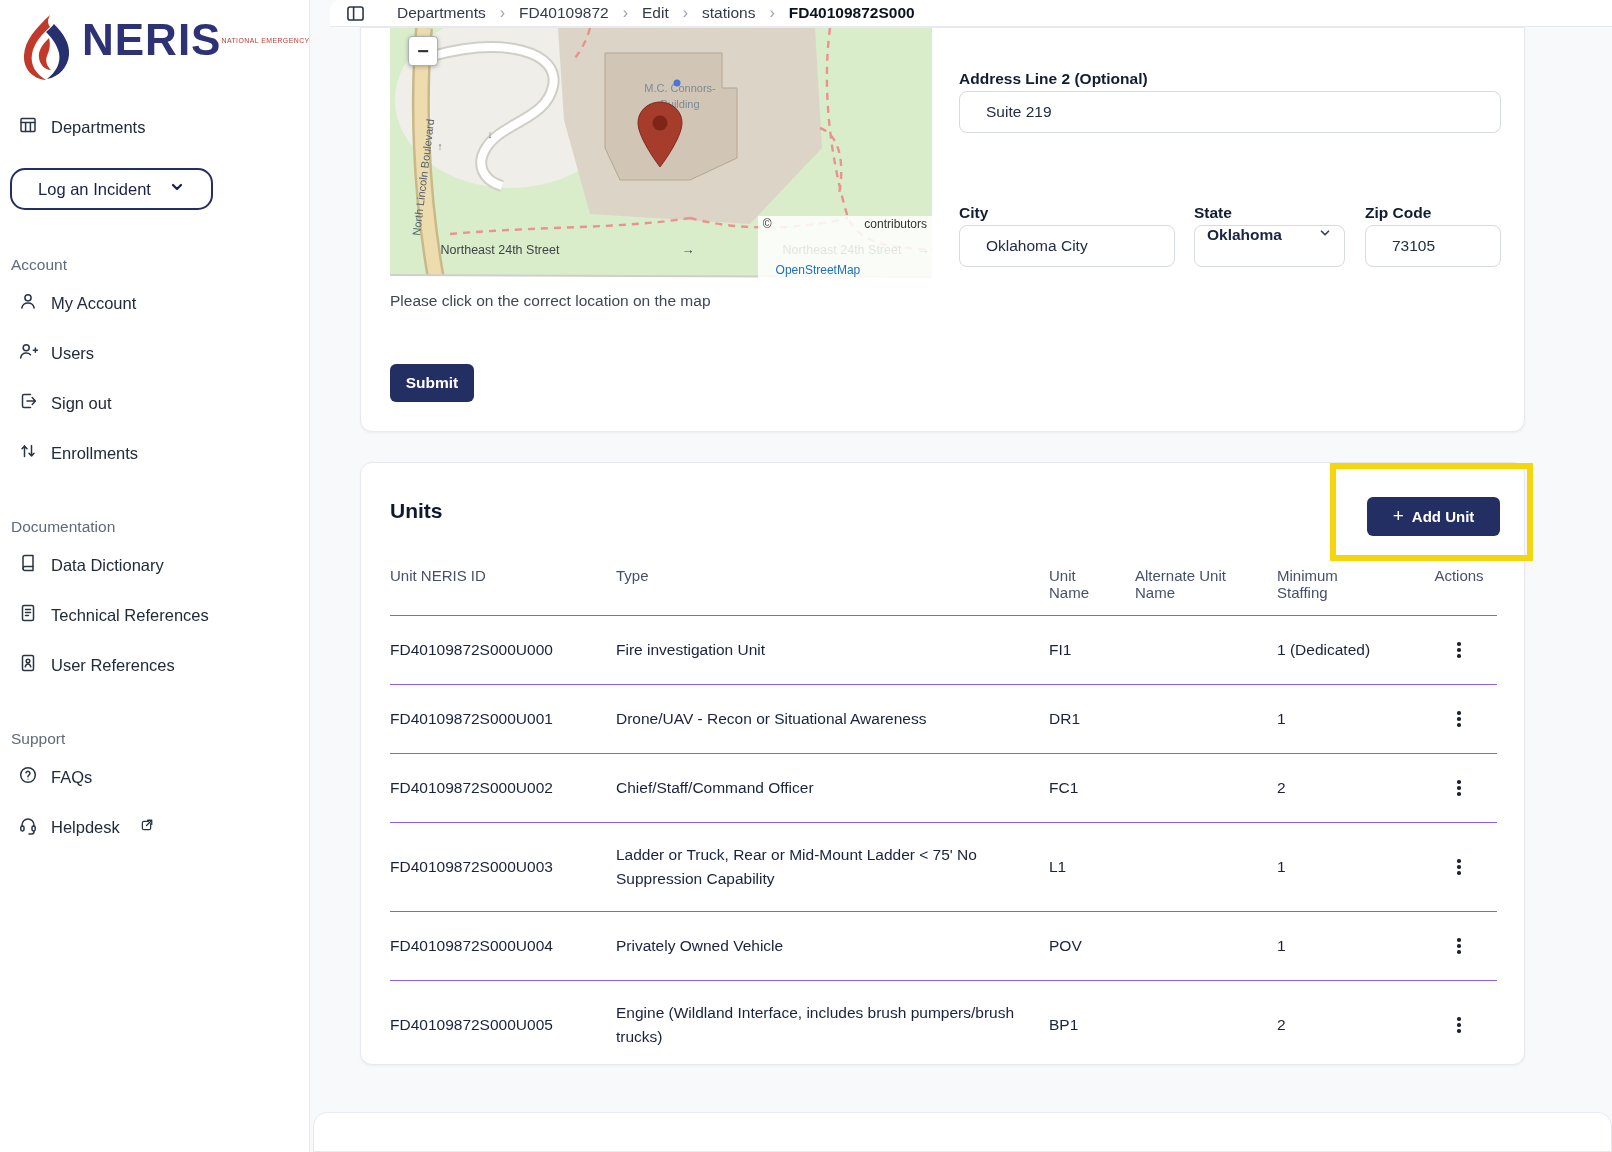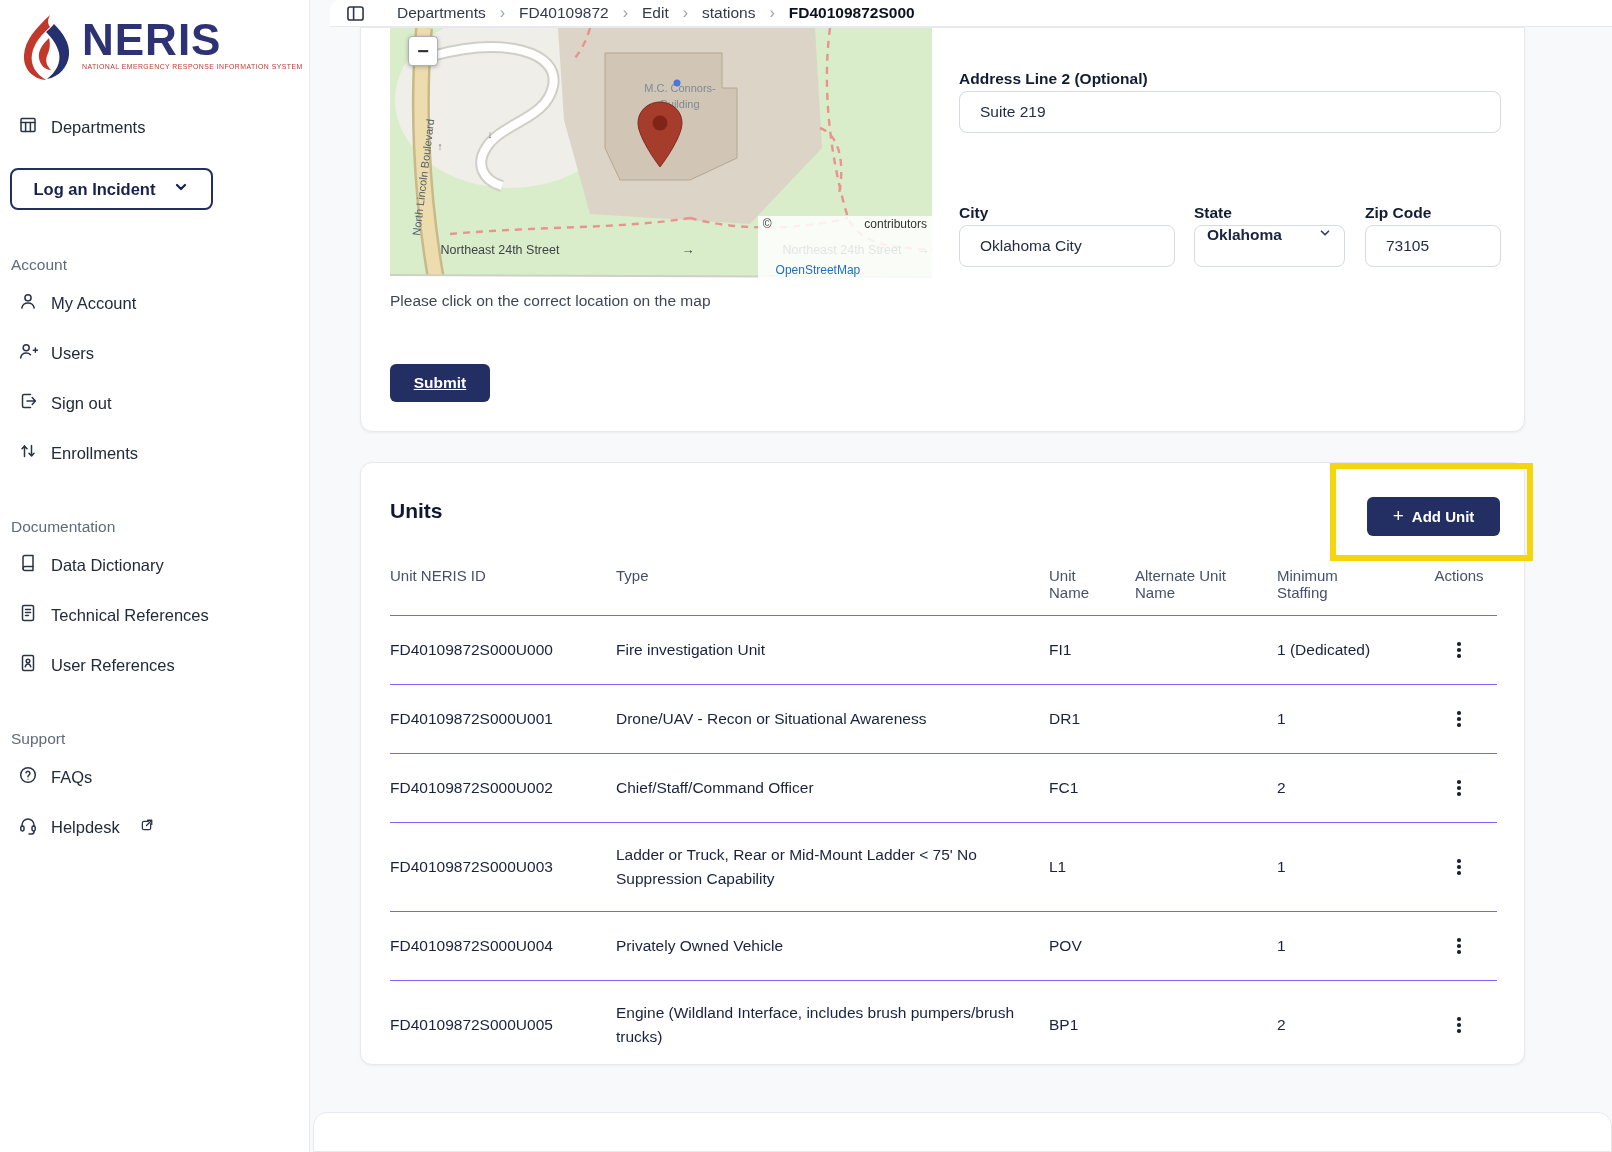--- a/index.html
+++ b/index.html
@@ -7,29 +7,29 @@
   body {
     position: relative; overflow: hidden; background:#fff;
     font-family:"Liberation Sans", sans-serif; color:#1c2540;
   }
   svg text { font-family:"Liberation Sans", sans-serif; }
 
   
   .sidebar { position:absolute; left:0; top:0; width:310px; height:1152px;
     background:#fff; border-right:1px solid #e7e9ee; }
   .logo-row { display:flex; align-items:flex-start; gap:4px; padding:12px 8px 0 16px; height:90px; cursor:pointer; }
-  .logo-text { display:flex; flex-direction:column; margin-top:6px; }
+  .logo-text { display:flex; flex-direction:row; margin-top:6px;align-items:center; }
   .logo-title { font-size:44px; font-weight:700; letter-spacing:1px; color:#2c3273; line-height:1.0; }
   .logo-sub { font-size:6.9px; letter-spacing:.45px; color:#c13a30; margin-top:1px; white-space:nowrap; }
   .side-item { display:flex; align-items:center; gap:13px; height:50px; padding:0 18px;
     font-size:16.5px; color:#222b3a; cursor:pointer; }
   .dept-item { margin-top:14px; height:46px; }
   .incident-btn { margin:18px 10px 0 10px; height:42px; width:203px; background:#fff;
-    border:2px solid #252e62; border-radius:8px; display:flex; align-items:center; justify-content:center;
-    gap:18px; font-size:16.5px; font-weight:700; color:#18214d; cursor:pointer; }
+    border:2px solid #252e62; border-radius:15px; display:flex; align-items:center; justify-content:center;
+    gap:18px; font-size:16.5px; font-weight:400; color:#18214d; cursor:pointer; }
   .section-label { margin:42px 0 0 0; padding:0 11px; height:26px; font-size:15.5px; color:#5f6b7c; display:flex; align-items:center; }
   .section-label.doc { margin-top:36px; }
   .section-label.sup { margin-top:36px; }
   .ic { width:20px; height:20px; flex:none; }
   .ic-sm { width:15px; height:15px; flex:none; margin-left:6px; }
 
   
   .main { position:absolute; left:310px; top:0; width:1302px; height:1152px; background:#f8f9fa; }
 
   .topbar { position:absolute; left:20px; top:0; width:1282px; height:27px; background:#fff;
@@ -52,25 +52,25 @@
   .zoom-out-btn { position:absolute; left:18px; top:8px; width:30px; height:30px; background:#fff;
     border:1px solid #aab0b6; border-radius:4px; font-size:20px; font-weight:700; color:#333;
     line-height:1; cursor:pointer; box-shadow:0 1px 4px rgba(0,0,0,.25); }
   .attribution { position:absolute; right:0; bottom:0; background:rgba(255,255,255,.85);
     font-size:12px; color:#333; padding:1px 5px 2px 5px; display:flex; gap:4px; }
   .attribution a { color:#1b6ec2; text-decoration:none; cursor:pointer;margin-top:46px; }
   .map-hint { position:absolute; left:29px; top:264px; font-size:15.5px; color:#3f4756; }
 
   .btn-primary { background:#232e62; color:#fff; border:none; border-radius:6px;
     font-size:15.5px; font-weight:600; cursor:pointer; display:flex; align-items:center; justify-content:center; }
-  .submit-btn { position:absolute; left:29px; top:336px; width:100px; height:38px;text-decoration:underline; }
+  .submit-btn { position:absolute; left:29px; top:336px; width:84px; height:38px; }
 
   .fld-label { position:absolute; font-size:15.5px; font-weight:700; color:#111c35; }
   .fld-input { position:absolute; height:42px; border:1px solid #d6dae1; border-radius:8px;
-    padding:0 20px; font-size:15.5px; color:#222c45; background:#fff; font-family:"Liberation Sans",sans-serif; }
+    padding:0 26px; font-size:15.5px; color:#222c45; background:#fff; font-family:"Liberation Sans",sans-serif; }
   .fld-select { position:absolute; height:42px; border:1px solid #d6dae1; border-radius:8px;
     padding:0 12px; background:#fff; display:flex; justify-content:space-between; cursor:pointer; }
   .fld-select .sel-val { font-size:15.5px; font-weight:600; color:#1b2440; }
 
   
   .units-title { position:absolute; left:29px; top:36px; font-size:21px; font-weight:700; color:#101732; }
   .add-unit-btn { position:absolute; left:1006px; top:34px; width:133px; height:39px; gap:8px; font-size:15px; }
   .add-unit-btn .plus { font-size:19px; font-weight:500; margin-top:-2px; }
 
   table.units { position:absolute; left:29px; top:94px; width:1107px; border-collapse:collapse; table-layout:fixed; }

